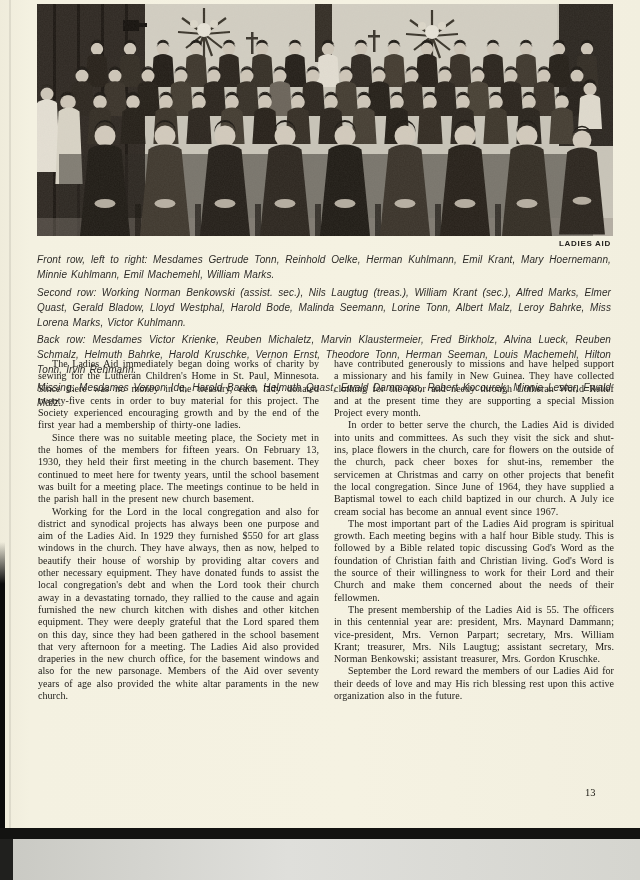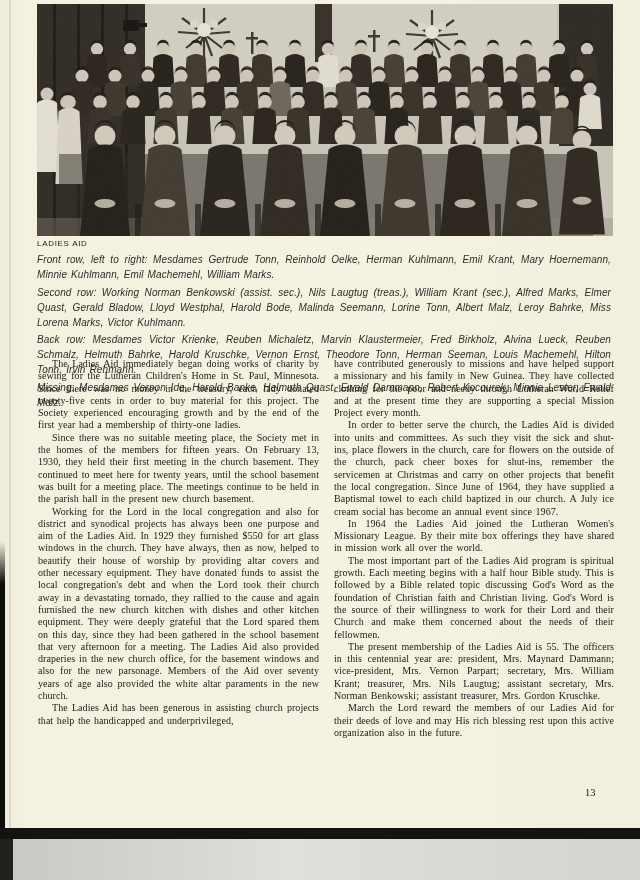--- a/index.html
+++ b/index.html
@@ -21,21 +21,21 @@
     background:#c6c2b6;
     box-shadow:inset 0 0 14px rgba(0,0,0,0.25);
   }
   .photo svg{display:block;}
   .caption{
     position:absolute;left:37px;top:239px;width:574px;
     font-family:"Liberation Sans", sans-serif;
     color:#2e2c29;
   }
   .cap-title{
-    text-align:left;font-size:8px;font-weight:normal;letter-spacing:0.7px;
+    text-align:right;font-size:8px;font-weight:bold;letter-spacing:0.7px;
     margin:0 0 4px 0;color:#23211e;
   }
   .cap{
     margin:0 0 2.6px 0;font-size:10px;line-height:15px;
     text-align:justify;letter-spacing:0.1px;word-spacing:1.1px;font-style:italic;
   }
   .columns{position:absolute;top:358px;left:0;width:640px;}
   .col{position:absolute;top:0;color:#1c1a17;}
   .col.left{left:38px;width:281px;}
   .col.right{left:326px;width:280px;margin-left:8px;}
@@ -217,29 +217,27 @@
     <p class="cap">Second row: Working Norman Benkowski (assist. sec.), Nils Laugtug (treas.), William Krant (sec.), Alfred Marks, Elmer Quast, Gerald Bladow, Lloyd Westphal, Harold Bode, Malinda Seemann, Lorine Tonn, Albert Malz, Leroy Bahrke, Miss Lorena Marks, Victor Kuhlmann.</p>
     <p class="cap">Back row: Mesdames Victor Krienke, Reuben Michaletz, Marvin Klaustermeier, Fred Birkholz, Alvina Lueck, Reuben Schmalz, Helmuth Bahrke, Harold Kruschke, Vernon Ernst, Theodore Tonn, Herman Seeman, Louis Machemehl, Hilton Tonn, Irvin Rehmann.</p>
     <p class="cap">Missing: Mesdames Vernon Ide, Harold Banke, Helmuth Quast, Ewald Dammann, Robert Kocourek, Minnie Lester, Ewald Malz.</p>
   </div>
 
   <div class="columns">
     <div class="col left">
       <p>The Ladies Aid immediately began doing works of charity by sewing for the Lutheran Children's Home in St. Paul, Minnesota.  Since there was no money in the treasury, each lady donated twenty-five cents in order to buy material for this project.  The Society experienced encouraging growth and by the end of the first year had a membership of thirty-one ladies.</p>
       <p>Since there was no suitable meeting place, the Society met in the homes of the members for fifteen years.  On February 13, 1930, they held their first meeting in the church basement.  They continued to meet here for twenty years, until the school basement was built for a meeting place.  The meetings continue to be held in the parish hall in the present new church basement.</p>
       <p>Working for the Lord in the local congregation and also for district and synodical projects has always been one purpose and aim of the Ladies Aid.  In 1929 they furnished $550 for art glass windows in the church.  They have always, then as now, helped to beautify their house of worship by providing altar covers and other necessary equipment.  They have donated funds to assist the local congregation's debt and when the Lord took their church away in a devastating tornado, they rallied to the cause and again furnished the new church kitchen with dishes and other kitchen equipment.  They were deeply grateful that the Lord spared them on this day, since they had been gathered in the school basement that very afternoon for a meeting.  The Ladies Aid also provided draperies in the new church office, for the basement windows and also for the new parsonage.  Members of the Aid over seventy years of age also provided the white altar paraments in the new church.</p>
-      <p>The Ladies Aid has been generous in assisting church projects that help the handicapped and underprivileged,</p>
     </div>
     <div class="col right">
       <p class="no-indent">have contributed generously to missions and have helped support a missionary and his family in New Guinea. They have collected clothing for the poor and needy through Lutheran World Relief and at the present time they are supporting a special Mission Project every month.</p>
       <p>In order to better serve the church, the Ladies Aid is divided into units and committees.  As such they visit the sick and shut-ins, place flowers in the church, care for flowers on the outside of the church, pack cheer boxes for shut-ins, remember the servicemen at Christmas and carry on other projects that benefit the local congregation. Since June of 1964, they have supplied a Baptismal towel to each child baptized in our church.  A July ice cream social has become an annual event since 1967.</p>
-      <p>In 1964 the Ladies Aid joined the Lutheran Women's Missionary League. By their mite box offerings they have shared in mission work all over the world.</p>
       <p>The most important part of the Ladies Aid program is spiritual growth.  Each meeting begins with a half hour Bible study.  This is followed by a Bible related topic discussing God's Word as the foundation of Christian faith and Christian living.  God's Word is the source of their willingness to work for their Lord and their Church and make them concerned about the needs of their fellowmen.</p>
       <p>The present membership of the Ladies Aid is 55.  The officers in this centennial year are: president, Mrs. Maynard Dammann; vice-president, Mrs. Vernon Parpart; secretary, Mrs. William Krant; treasurer, Mrs. Nils Laugtug; assistant secretary, Mrs. Norman Benkowski; assistant treasurer, Mrs. Gordon Kruschke.</p>
-      <p>March the Lord reward the members of our Ladies Aid for their deeds of love and may His rich blessing rest upon this active organization also in the future.</p>
+      <p>September the Lord reward the members of our Ladies Aid for their deeds of love and may His rich blessing rest upon this active organization also in the future.</p>
     </div>
   </div>
 
   <div class="page-number">13</div>
 </div>
 
 <div class="left-edge-fade"></div>
 <div class="left-edge-black"></div>
 <div class="bottom-band"></div>
 <div class="scanner-strip"></div>

